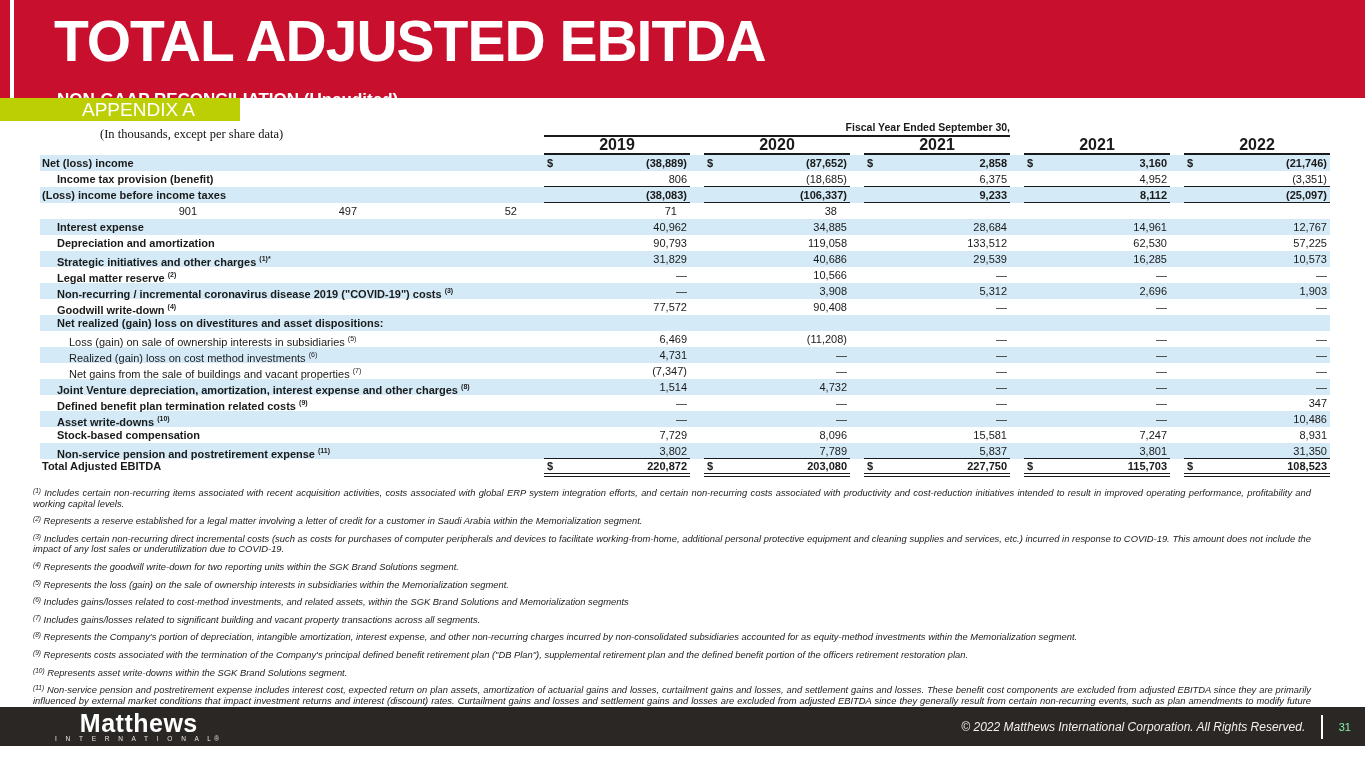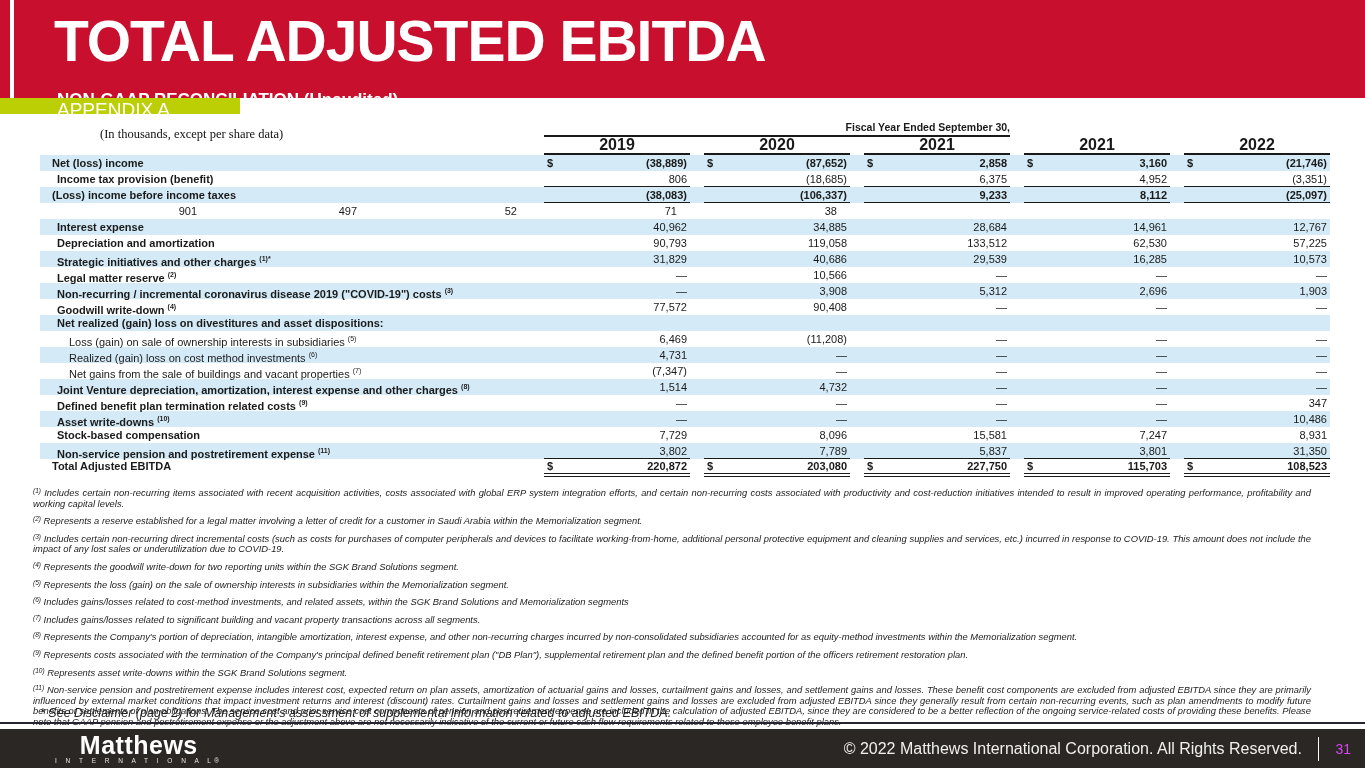--- a/index.html
+++ b/index.html
@@ -6,71 +6,71 @@
   .page{position:relative;width:1365px;height:768px;background:#fff;overflow:hidden;
         font-family:"Liberation Sans",sans-serif;color:#1a1a1a;}
 
   
   .banner{position:absolute;top:0;left:0;width:1365px;height:98px;background:#C8102E;}
   .banner .stripe{position:absolute;left:10px;top:0;width:4px;height:98px;background:#fff;}
   .banner h1{margin:0;position:absolute;left:54px;top:8px;font-size:57px;font-weight:700;
              letter-spacing:-1px;color:#fff;}
   .banner .subtitle{position:absolute;left:57px;top:90px;font-size:17px;font-weight:700;color:#fff;}
 
-  .appendix{position:absolute;top:98px;left:0;width:240px;height:16px;background:#BCCF05;
-            color:#fff;font-size:19px;font-weight:500;line-height:23px;padding-left:57px;
+  .appendix{position:absolute;top:98px;left:0;width:240px;height:23px;background:#BCCF05;
+            color:#fff;font-size:19px;font-weight:500;line-height:23px;padding-left:82px;
             box-sizing:border-box;}
 
   .units{position:absolute;left:100px;top:127px;font-family:"Liberation Serif",serif;
          font-size:12.5px;color:#111;}
 
   
   .table{position:absolute;left:40px;top:121px;width:1290px;}
   .grouprow,.yearrow,.trow{display:flex;}
   .lblspacer,.tlabel{width:490px;box-sizing:border-box;}
   .group{box-sizing:border-box;}
   .g3{width:480px;}.g2{width:320px;}
   .gline{margin-left:14px;text-align:right;font-size:10.5px;font-weight:700;height:14px;
          line-height:13px;border-bottom:2.5px solid #1a1a1a;}
   .ycell{width:160px;box-sizing:border-box;}
   .yline{margin-left:14px;text-align:center;font-size:16px;font-weight:700;height:16px;
          line-height:15px;border-bottom:2.5px solid #1a1a1a;}
   .trow{height:16px;font-size:11px;line-height:16px;}
   .trow.total{height:18px;line-height:15px;}
   .trow.shaded{background:#D4EAF7;}
   .trow.boldrow{font-weight:700;}
-  .tlabel{padding-left:12px;white-space:nowrap;}
+  .tlabel{padding-left:2px;white-space:nowrap;}
   .tlabel.ind1{padding-left:17px;font-weight:bold;}
   .tlabel.ind2{padding-left:29px;}
   .tlabel sup{font-size:7px;vertical-align:5px;letter-spacing:0;}
   .tcell{width:160px;box-sizing:border-box;}
   .cline{position:relative;margin-left:14px;height:100%;box-sizing:border-box;
          text-align:right;padding-right:3px;}
   .dollar{position:absolute;left:3px;top:0;}
   .rule-single{border-bottom:1.5px solid #1a1a1a;}
   .rule-double{border-bottom:4px double #1a1a1a;}
 
   
   .footnotes{position:absolute;left:33px;top:486px;width:1278px;font-size:9.4px;
              font-style:italic;line-height:10.6px;color:#222;}
   .fn{margin:0 0 5px 0;text-align:justify;}
   .fn sup{font-size:6.5px;vertical-align:3px;}
   .disclaimer{position:absolute;left:40px;top:706px;font-size:12.5px;font-style:italic;color:#222;}
 
   
   .prefooter-rule{position:absolute;left:0;top:722px;width:1365px;height:2px;background:#26252E;}
-  .footer{position:absolute;left:0;top:729px;width:1365px;height:39px;background:#2A2724;
+  .footer{position:absolute;left:0;top:707px;width:1365px;height:39px;background:#2A2724;
           display:flex;align-items:center;box-sizing:border-box;color:#fff;}
   .logo{margin-left:55px;display:flex;flex-direction:column;align-items:center;}
   .logo-main{font-size:25px;font-weight:700;letter-spacing:0.5px;line-height:24px;}
   .logo-sub{font-size:6.5px;letter-spacing:3.5px;color:#e8e6e3;margin-top:0px;}
   .footer-right{margin-left:auto;display:flex;align-items:center;margin-right:14px;}
-  .copyright{font-size:16px;color:#f2f0ee;}
+  .copyright{font-size:12px;color:#f2f0ee;font-style:italic;}
   .page-divider{width:1.5px;height:24px;background:#fff;margin:0 16px 0 16px;}
-  .page-number{font-size:14px;color:#d946ef;}
+  .page-number{font-size:11px;color:#86efac;}
 </style>
 </head>
 <body>
 
 <div class="page">
 
   <header class="banner">
     <div class="stripe"></div>
     <h1>TOTAL ADJUSTED EBITDA</h1>
     <div class="subtitle">NON-GAAP RECONCILIATION (Unaudited)</div>

